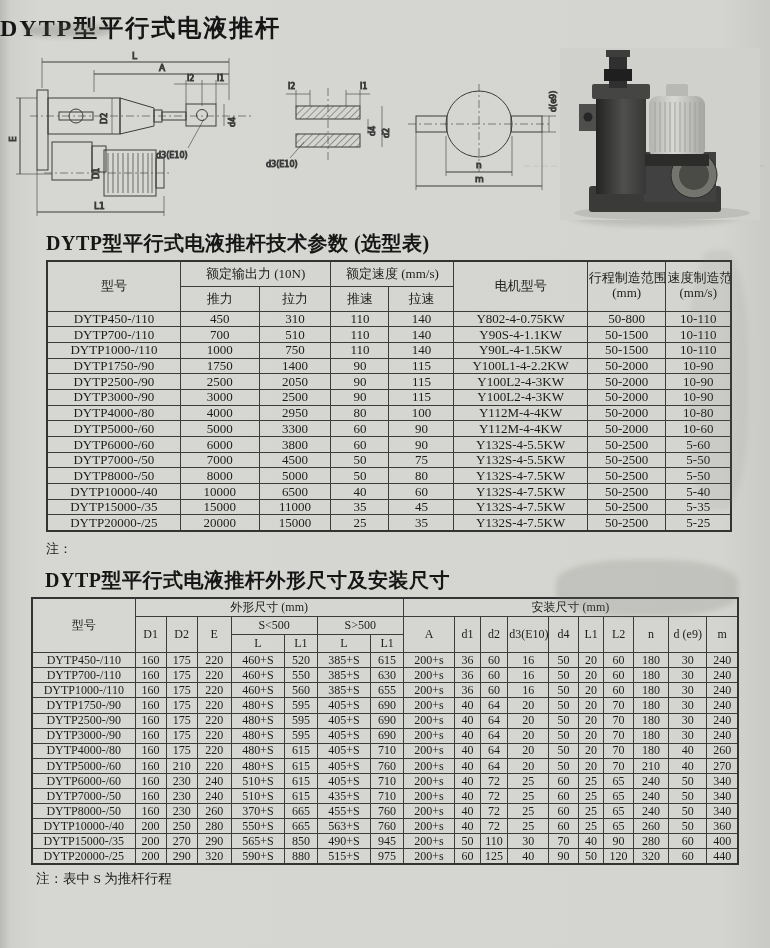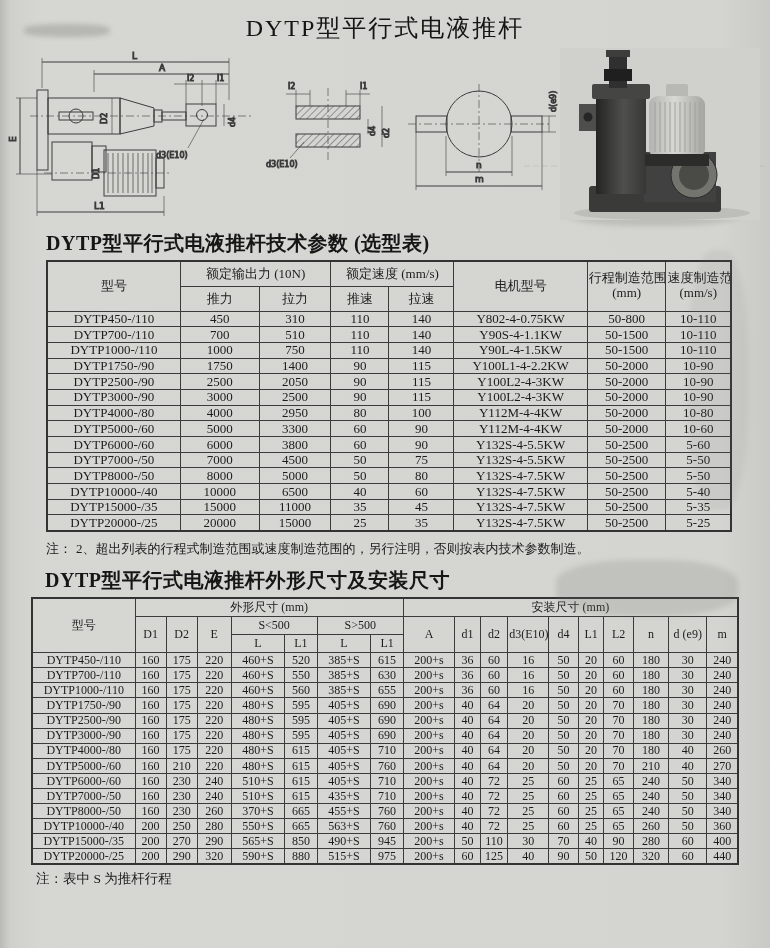--- a/index.html
+++ b/index.html
@@ -7,21 +7,21 @@
     width:770px;height:948px;
     background:
       linear-gradient(90deg, #b9b9b5 0, #cfcfcb 10px, #d6d6d2 40px, #d4d4d0 720px, #c9c9c5 770px),
       #d4d4d0;
     font-family:"Liberation Serif","DejaVu Serif",serif;
     color:#1d1d1d;
     position:relative;
     overflow:hidden;
   }
   .page-title{
-    text-align:center;font-size:24px;font-weight:normal;letter-spacing:2px;
+    text-align:left;font-size:24px;font-weight:bold;letter-spacing:2px;
     margin:12px 0 2px 0;color:#151515;
   }
   .drawing-wrap{position:relative;margin:0 0 0 4px;}
   .section-heading{
     font-size:20px;font-weight:bold;color:#161616;letter-spacing:.5px;
     margin:2px 0 3px 46px;
   }
   .section-heading.second{margin-left:45px;margin-top:9px;}
   table{border-collapse:collapse;table-layout:fixed;background:transparent;}
   .spec-table{margin-left:46px;width:686px;font-size:13px;}
@@ -402,21 +402,20 @@
         <td>Y132S-4-7.5KW</td>
         <td>50-2500</td>
         <td>5-25</td>
       </tr>
     </tbody>
 </table>
 
 <div class="notes">
   <div class="notes-prefix">注：</div>
   <div class="notes-items">
-    <div class="note-item">2、超出列表的行程式制造范围或速度制造范围的，另行注明，否则按表内技术参数制造。</div>
   </div>
 </div>
 
 <div class="section-heading second">DYTP型平行式电液推杆外形尺寸及安装尺寸</div>
 
 <table class="dim-table">
   <colgroup>
     <col style="width:14.6%">
       <col style="width:4.4%">
       <col style="width:4.4%">

